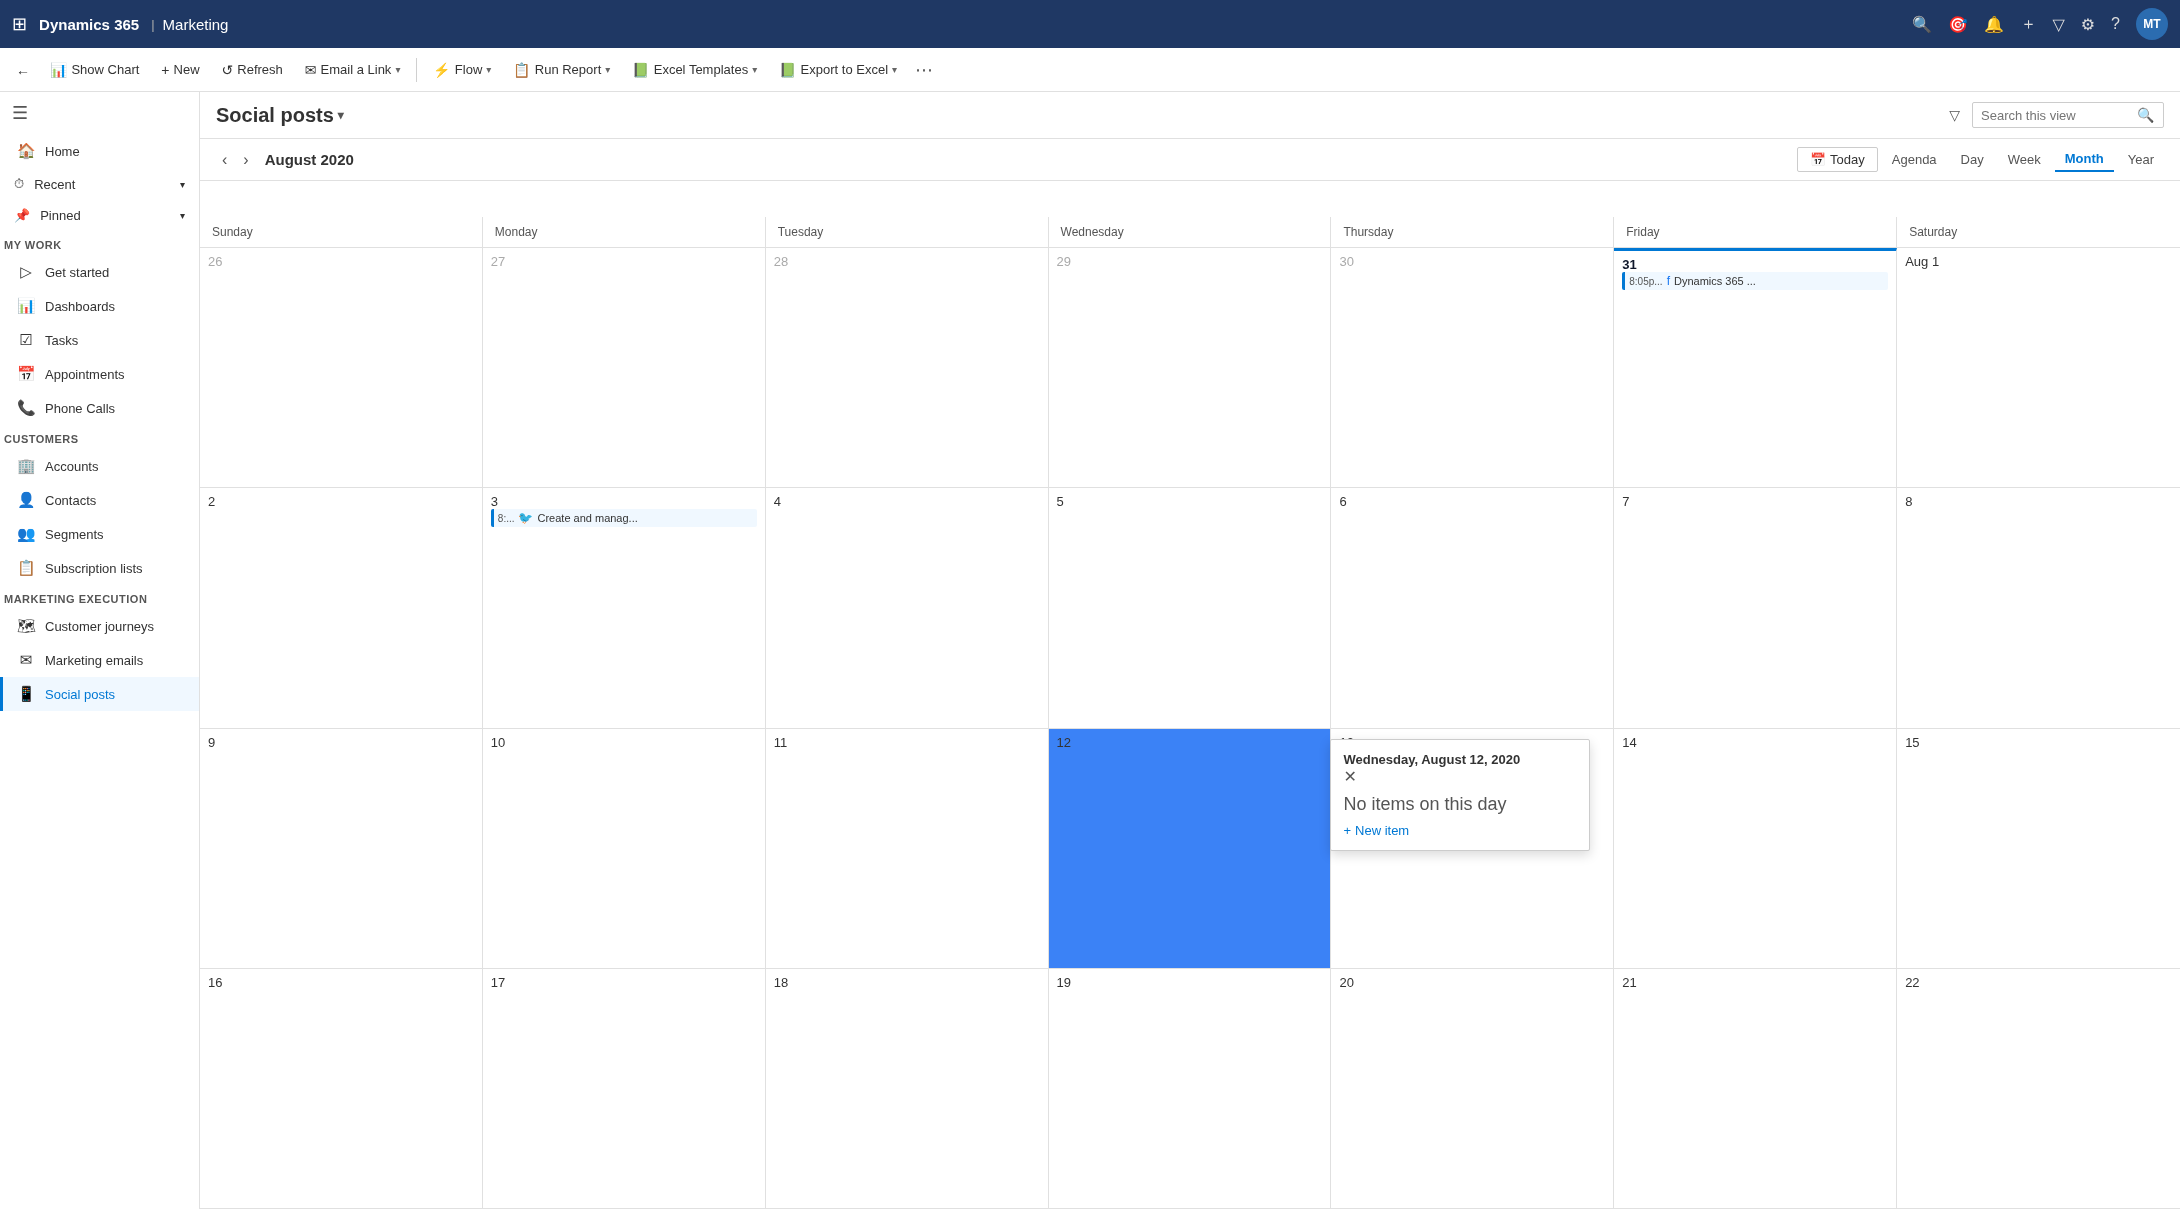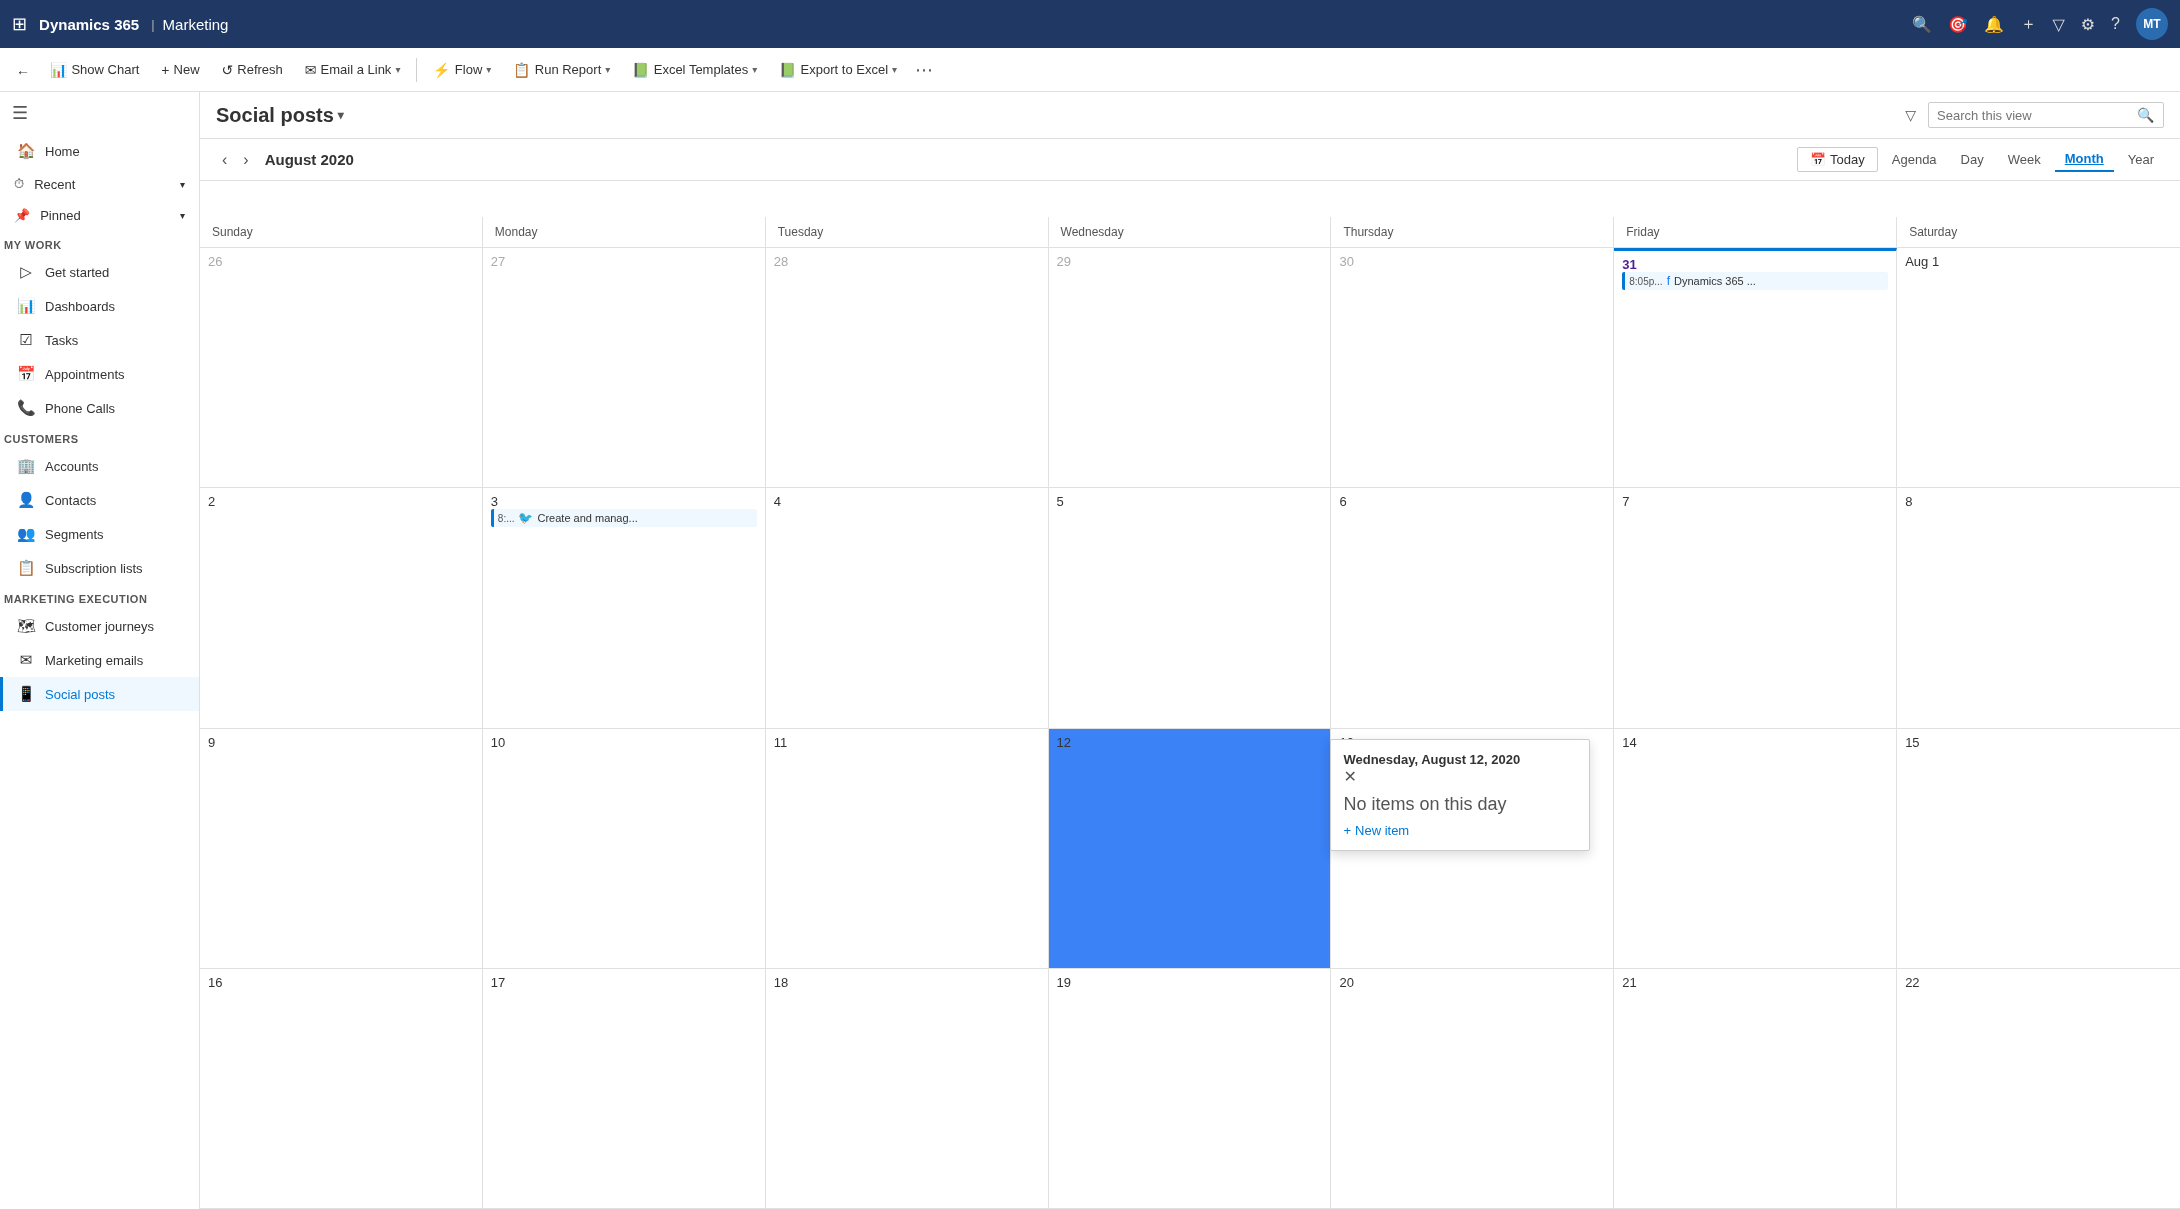--- a/index.html
+++ b/index.html
@@ -85,54 +85,54 @@
       display: flex; align-items: center; padding: 10px 16px;
       border-bottom: 1px solid #e0e0e0; gap: 12px;
     }
     .view-title { font-size: 20px; font-weight: 600; color: #333; display: flex; align-items: center; gap: 4px; cursor: pointer; }
     .view-title-chevron { font-size: 12px; color: #555; }
     .view-header-right { margin-left: auto; display: flex; align-items: center; gap: 8px; }
     .filter-icon { font-size: 14px; color: #555; cursor: pointer; padding: 4px; }
     .search-box {
       display: flex; align-items: center;
       border: 1px solid #ccc; border-radius: 2px;
-      padding: 4px 8px; gap: 14px; width: 236px;
+      padding: 4px 8px; gap: 14px; width: 192px;
     }
     .search-box input { border: none; outline: none; font-size: 13px; width: 100%; color: #888; }
     .search-box .search-icon { font-size: 14px; color: #888; }
 
     
     .cal-nav {
       display: flex; align-items: center; padding: 8px 16px;
       border-bottom: 1px solid #e0e0e0;
     }
     .cal-nav-arrows { display: flex; gap: 4px; margin-right: 10px; }
     .cal-nav-btn { background: none; border: none; cursor: pointer; font-size: 16px; color: #555; padding: 2px 6px; }
     .cal-month-label { font-size: 15px; font-weight: 600; color: #333; }
     .cal-view-buttons { margin-left: auto; display: flex; align-items: center; gap: 4px; }
     .cal-today-btn {
       display: flex; align-items: center; gap: 4px;
       border: 1px solid #ccc; background: #fff; padding: 4px 12px;
       border-radius: 2px; cursor: pointer; font-size: 13px; color: #333;
     }
     .cal-view-btn { padding: 4px 10px; border: none; background: transparent; cursor: pointer; font-size: 13px; color: #555; }
-    .cal-view-btn.active { color: #0078d4; border-bottom: 2px solid #0078d4; font-weight: 600; text-decoration: underline; }
+    .cal-view-btn.active { color: #0078d4; border-bottom: 2px solid #0078d4; font-weight: 600; }
 
     
     .calendar { flex: 1; overflow: auto; display: flex; flex-direction: column; }
     .cal-header-row { display: grid; grid-template-columns: repeat(7, 1fr); border-bottom: 1px solid #e0e0e0; margin-top: 36px; }
     .cal-day-header { padding: 8px 12px; font-size: 12px; color: #555; font-weight: 400; border-right: 1px solid #e0e0e0; }
     .cal-day-header:last-child { border-right: none; }
     .cal-cell {
       border-right: 1px solid #e0e0e0; border-bottom: 1px solid #e0e0e0;
       padding: 6px 8px; min-height: 120px; position: relative; vertical-align: top;
     }
     .cal-cell:last-child { border-right: none; }
     .cal-date { font-size: 13px; color: #333; margin-bottom: 4px; }
-    .cal-date.today { color: #4c1d95; font-weight: 700; }
+    .cal-date.today { color: #0f172a; font-weight: 700; }
     .cal-date.other-month { color: #aaa; }
     .cal-event {
       display: flex; align-items: center; gap: 4px;
       font-size: 11px; background: #f0f8ff; border-left: 3px solid #0078d4;
       padding: 2px 4px; margin-bottom: 2px; border-radius: 2px; cursor: pointer;
     }
     .cal-event .ev-time { color: #555; font-size: 10px; }
     .cal-event .ev-icon { font-size: 12px; }
     .cal-event .ev-text { color: #333; overflow: hidden; text-overflow: ellipsis; white-space: nowrap; max-width: 120px; }
     .cal-cell.selected { background: #3b82f6; }

